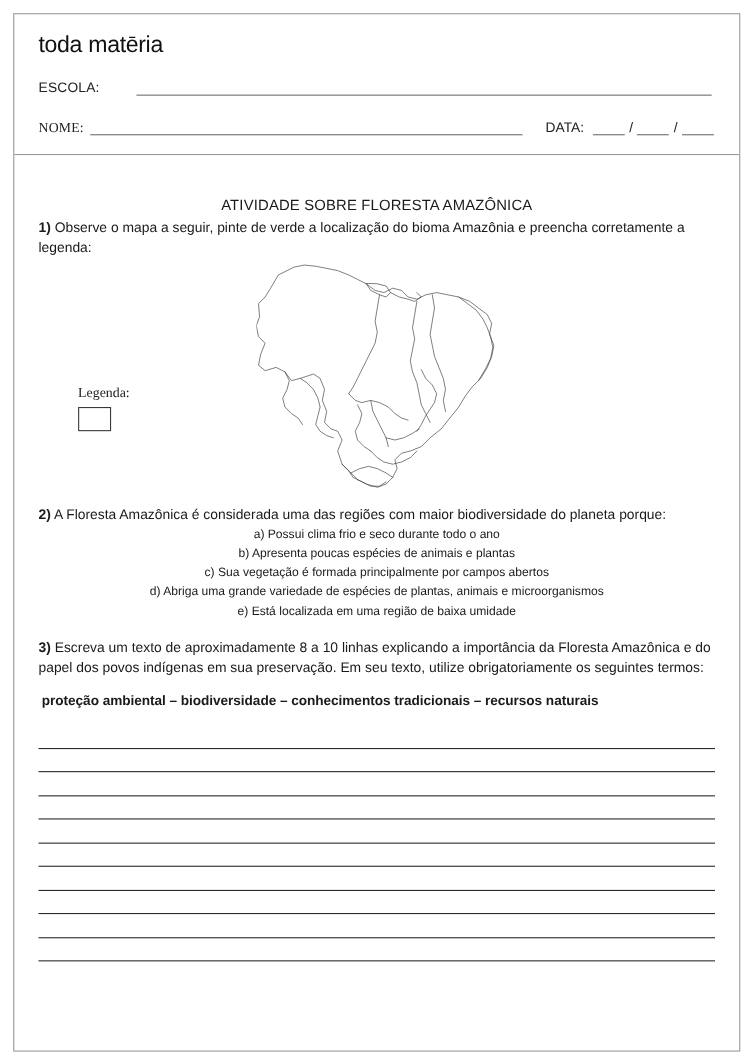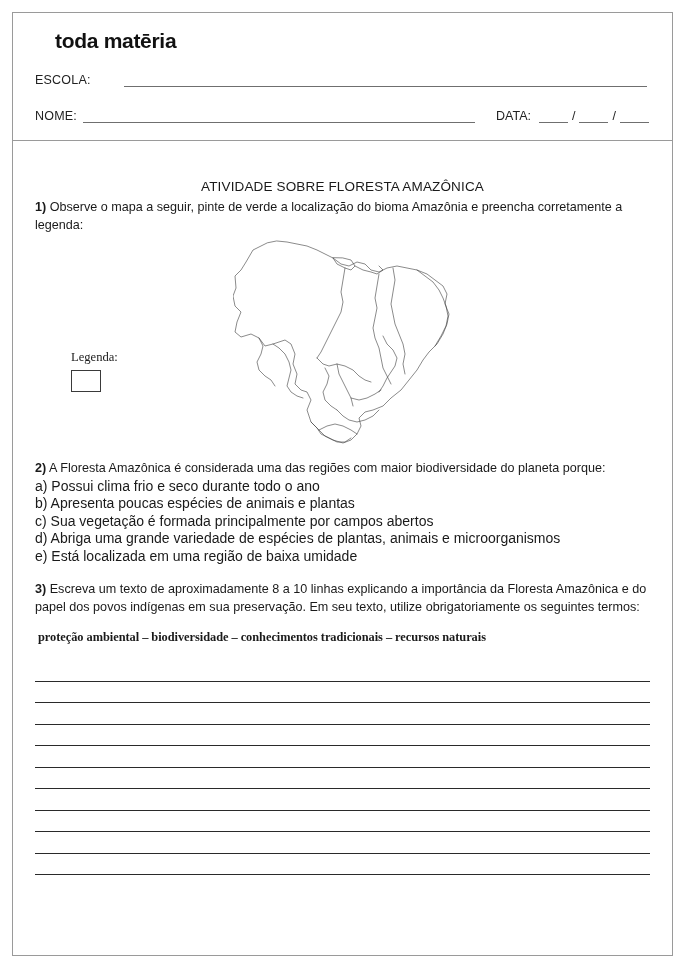--- a/index.html
+++ b/index.html
@@ -21,35 +21,34 @@
   
   .header {
     position: relative;
     height: 128px;
     border-bottom: 1px solid #9a9a9a;
   }
   .logo {
     position: absolute;
     left: 22px; top: 16px;
     font-size: 21px;
-    font-weight: 700;
+    font-weight: 400;
     letter-spacing: -0.3px;
     color: #111;
-    margin-left: 20px;
   }
   .field {
     position: absolute;
     display: flex;
     align-items: flex-end;
     font-size: 12.5px;
     letter-spacing: 0.2px;
     color: #222;
   }
   .field-escola { left: 22px; top: 60px; width: 612px; gap: 27px; }
-  .field-nome   { left: 22px; top: 96px; width: 440px; }
+  .field-nome   { left: 22px; top: 96px; width: 440px; font-family: Liberation Serif, serif; }
   .field-label { white-space: nowrap; padding-right: 6px; line-height: 14px; }
   .rule {
     flex: 1 1 auto;
     border-bottom: 1px solid #6f6f6f;
     height: 11px;
   }
   .date-group {
     position: absolute;
     left: 483px; top: 96px;
     display: flex;
@@ -76,31 +75,31 @@
     margin-top: 38px;
   }
   .q {
     font-size: 12.6px;
     line-height: 17.5px;
     margin-top: 5px;
     color: #1a1a1a;
   }
   .q b { font-weight: 700; }
   .opt {
-    font-size: 14px;
+    font-size: 11px;
     line-height: 17.5px;
     color: #1a1a1a;
+    text-align: center;
   }
   .terms {
     font-size: 12.4px;
     font-weight: 700;
     margin-top: 14px;
     padding-left: 3px;
     letter-spacing: -0.05px;
-    font-family: Liberation Serif, serif;
   }
 
   
   .map-wrap {
     position: relative;
     height: 215px;
     margin-top: 6px;
   }
   .map-svg {
     position: absolute;

